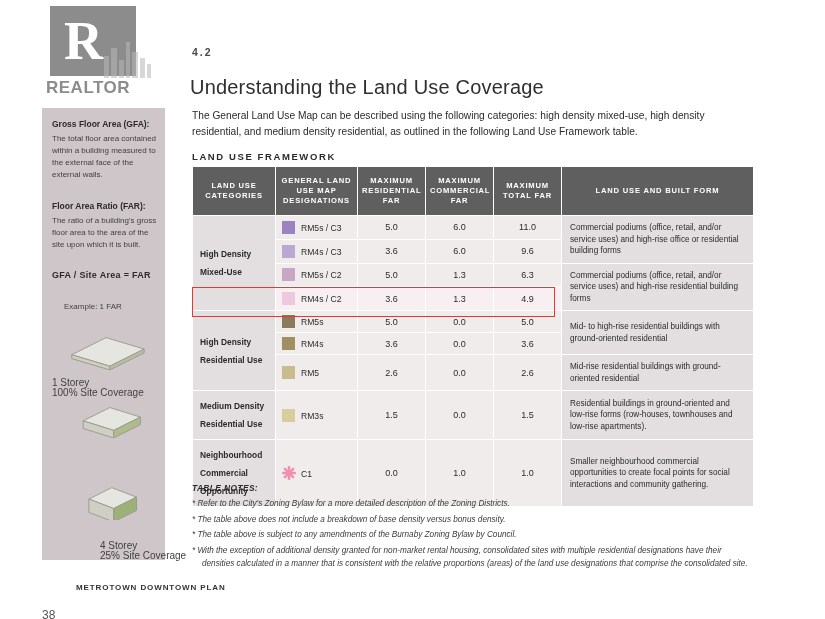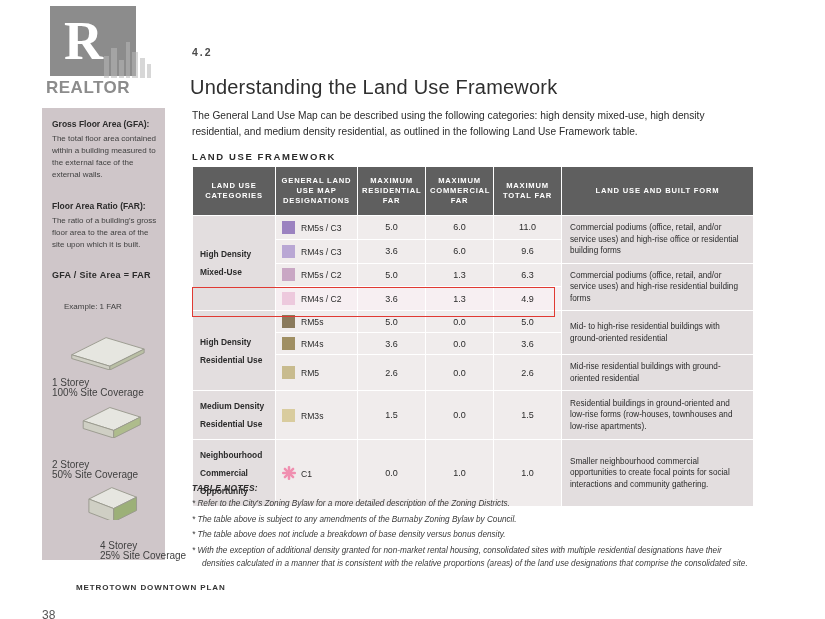--- a/index.html
+++ b/index.html
@@ -243,38 +243,34 @@
     <div class="mass-cap" style="top:378px;">
       <span>1 Storey</span><br>
       <span>100% Site Coverage</span>
     </div>
 
     <svg class="massing" style="top:398px;" viewBox="0 0 90 42">
       <polygon points="20,24 48,10 80,20 52,34" fill="#e6e6e0" stroke="#9a9a8e" stroke-width="1"></polygon>
       <polygon points="20,24 20,32 52,42 52,34" fill="#cfcfc4" stroke="#9a9a8e" stroke-width="1"></polygon>
       <polygon points="52,34 52,42 80,28 80,20" fill="#aebc8c" stroke="#9a9a8e" stroke-width="1"></polygon>
     </svg>
-    <div class="mass-cap" style="top:460px;">
-      <span>2 Storey</span><br>
-      <span>50% Site Coverage</span>
-    </div>
 
     <svg class="massing" style="top:480px;" viewBox="0 0 90 42">
       <polygon points="26,20 50,8 76,18 52,30" fill="#e6e6e0" stroke="#9a9a8e" stroke-width="1"></polygon>
       <polygon points="26,20 26,34 52,44 52,30" fill="#cfcfc4" stroke="#9a9a8e" stroke-width="1"></polygon>
       <polygon points="52,30 52,44 76,32 76,18" fill="#9cb078" stroke="#9a9a8e" stroke-width="1"></polygon>
     </svg>
     <div class="mass-cap" style="top:541px;margin-left:48px;">
       <span>4 Storey</span><br>
       <span>25% Site Coverage</span>
     </div>
   </div>
 
   <div class="sec-num">4.2</div>
-  <h1 class="sec-title">Understanding the Land Use Framework</h1>
+  <h1 class="sec-title">Understanding the Land Use Coverage</h1>
   <p class="intro">The General Land Use Map can be described using the following categories: high density mixed-use, high density residential, and medium density residential, as outlined in the following Land Use Framework table.</p>
   <div class="table-label">LAND USE FRAMEWORK</div>
 
   <table class="lu">
     <thead>
       <tr>
         <th class="cat">LAND USE CATEGORIES</th>
         <th class="desig">GENERAL LAND USE MAP DESIGNATIONS</th>
         <th class="num">MAXIMUM RESIDENTIAL FAR</th>
         <th class="num">MAXIMUM COMMERCIAL FAR</th>
@@ -379,20 +375,20 @@
         <td class="built">Smaller neighbourhood commercial opportunities to create focal points for social interactions and community gathering.</td>
       </tr>
     </tbody>
   </table>
 
   <div class="hl-box"></div>
 
   <div class="notes">
     <div class="nh">TABLE NOTES:</div>
     <div class="nl">* Refer to the City's Zoning Bylaw for a more detailed description of the Zoning Districts.</div>
+    <div class="nl">* The table above does not include a breakdown of base density versus bonus density.</div>
     <div class="nl">* The table above is subject to any amendments of the Burnaby Zoning Bylaw by Council.</div>
-    <div class="nl">* The table above does not include a breakdown of base density versus bonus density.</div>
     <div class="nl indent2">* With the exception of additional density granted for non-market rental housing, consolidated sites with multiple residential designations have their densities calculated in a manner that is consistent with the relative proportions (areas) of the land use designations that comprise the consolidated site.</div>
   </div>
 
   <div class="footer-num">38</div>
   <div class="footer-txt">METROTOWN DOWNTOWN PLAN</div>
 </div>
 
 </body></html>

